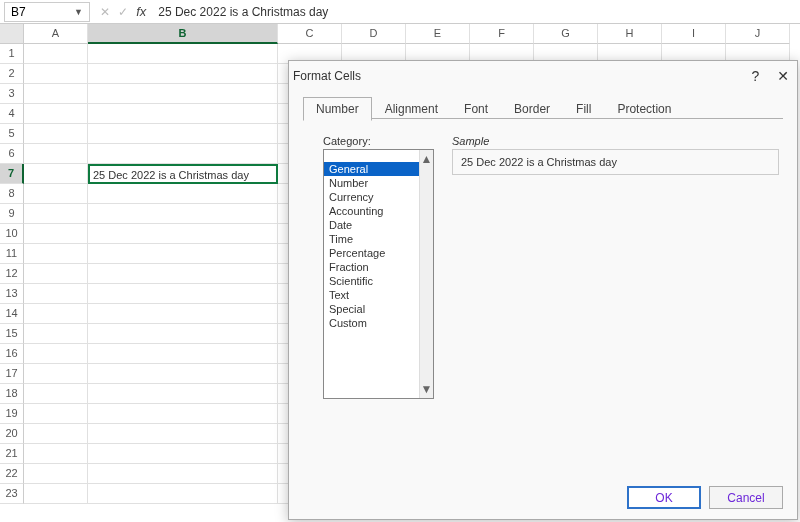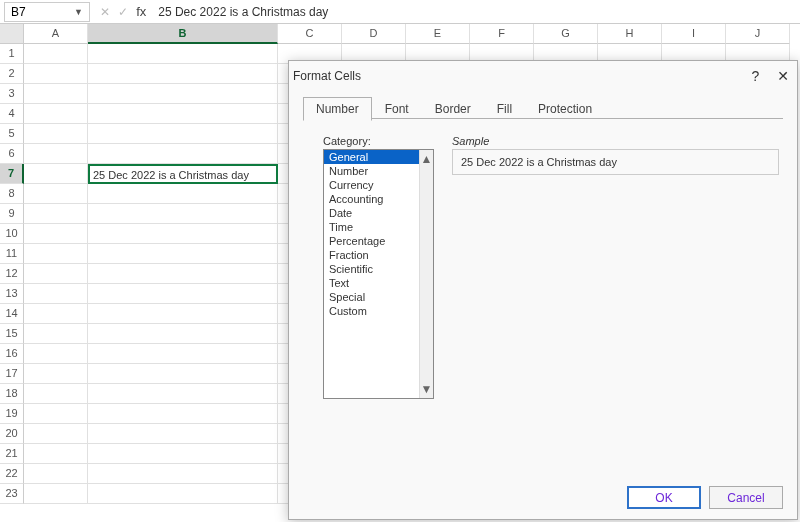--- a/index.html
+++ b/index.html
@@ -3,21 +3,21 @@
   <meta charset="utf-8">
   <style>
     * { box-sizing: border-box; margin: 0; padding: 0; font-family: 'Segoe UI', Tahoma, sans-serif; font-size: 12px; }
     body { background: #fff; width: 800px; height: 522px; overflow: hidden; position: relative; }
 
     .formula-bar { display: flex; align-items: center; height: 24px; border-bottom: 1px solid #ccc; background: #fff; }
     .name-box { width: 86px; border: 1px solid #ccc; margin: 2px 4px; padding: 2px 6px; display: flex; justify-content: space-between; align-items: center; background: #fff; }
     .name-box span.dd { font-size: 9px; color: #555; }
     .fx-group { display: flex; align-items: center; gap: 8px; padding: 0 6px; }
     .fx-cancel, .fx-check { color: #bbb; font-size: 12px; }
-    .fx-label { color: #444; font-size: 13px; }
+    .fx-label { font-style: italic; color: #444; font-size: 13px; }
     .formula-input { flex: 1; padding: 2px 6px; color: #333; }
 
     .sheet-area { position: relative; display: flex; }
     .row-headers { width: 24px; }
     .corner { height: 20px; border-right: 1px solid #ccc; border-bottom: 1px solid #ccc; background: #e6e6e6; }
     .row-h { height: 20px; border-right: 1px solid #ccc; border-bottom: 1px solid #e0e0e0; text-align: center; color: #555; font-size: 11px; line-height: 19px; background: #fff; }
     .row-h.sel { background: #d5d5d5; color: #0e6332; font-weight: 600; border-right: 2px solid #0e6332; }
 
     .grid-main { flex: 1; }
     .col-headers { display: flex; height: 20px; }
@@ -40,21 +40,21 @@
     .tab { padding: 4px 12px; border: 1px solid transparent; color: #444; cursor: pointer; font-size: 12px; }
     .tab.active { border: 1px solid #b0b0b0; border-bottom: 1px solid #f9f9f9; background: #f9f9f9; position: relative; z-index: 2; }
     .tab-underline { position: absolute; left: 14px; right: 14px; top: 57px; height: 1px; background: #b0b0b0; z-index: 1; }
 
     .dlg-body { display: flex; padding: 14px 18px; gap: 18px; }
     .category-col { width: 127px; padding-left: 16px; }
     .cat-label { font-size: 11px; color: #333; margin-bottom: 2px; }
     .listbox { border: 1px solid #888; background: #fff; height: 250px; position: relative; }
     .listbox-items { position: absolute; inset: 0 14px 0 0; overflow: hidden; }
     .list-item { padding: 1px 5px; font-size: 11px; color: #333; cursor: pointer; }
-    .list-item.sel { background: #0a63c7; color: #fff; }
+    .list-item.sel { background: #0a63c7; color: #fff; margin-top: 12px; }
     .list-scroll { position: absolute; right: 0; top: 0; bottom: 0; width: 14px; background: #f0f0f0; border-left: 1px solid #ddd; display: flex; flex-direction: column; justify-content: space-between; align-items: center; color: #666; font-size: 9px; }
     .list-scroll span { padding: 2px 0; }
 
     .right-col { flex: 1; }
     .sample-label { font-size: 11px; color: #333; font-style: italic; }
     .sample-box { border: 1px solid #ccc; padding: 6px 8px; margin: 2px 0 10px 0; font-size: 11px; color: #333; background: #f9f9f9; }
     .desc { font-size: 11px; color: #333; }
 
     .dlg-buttons { position: absolute; bottom: 10px; right: 14px; display: flex; gap: 8px; }
     .btn { width: 74px; height: 23px; border: 1px solid #aaa; background: #f4f4f4; font-size: 12px; color: #6d28d9; cursor: pointer; }
@@ -402,20 +402,21 @@
 <div class="dialog">
   <div class="dlg-title">
     <span>Format Cells</span>
     <div class="dlg-title-right">
       <span class="dlg-help">?</span>
       <span class="dlg-close">✕</span>
     </div>
   </div>
   <div class="tabs" id="tabs">
       <div class="tab active">Number</div>
+      <div class="tab">Alignment</div>
       <div class="tab">Font</div>
       <div class="tab">Border</div>
       <div class="tab">Fill</div>
       <div class="tab">Protection</div>
     </div>
   <div class="tab-underline"></div>
   <div class="dlg-body">
     <div class="category-col">
       <div class="cat-label">Category:</div>
       <div class="listbox">

